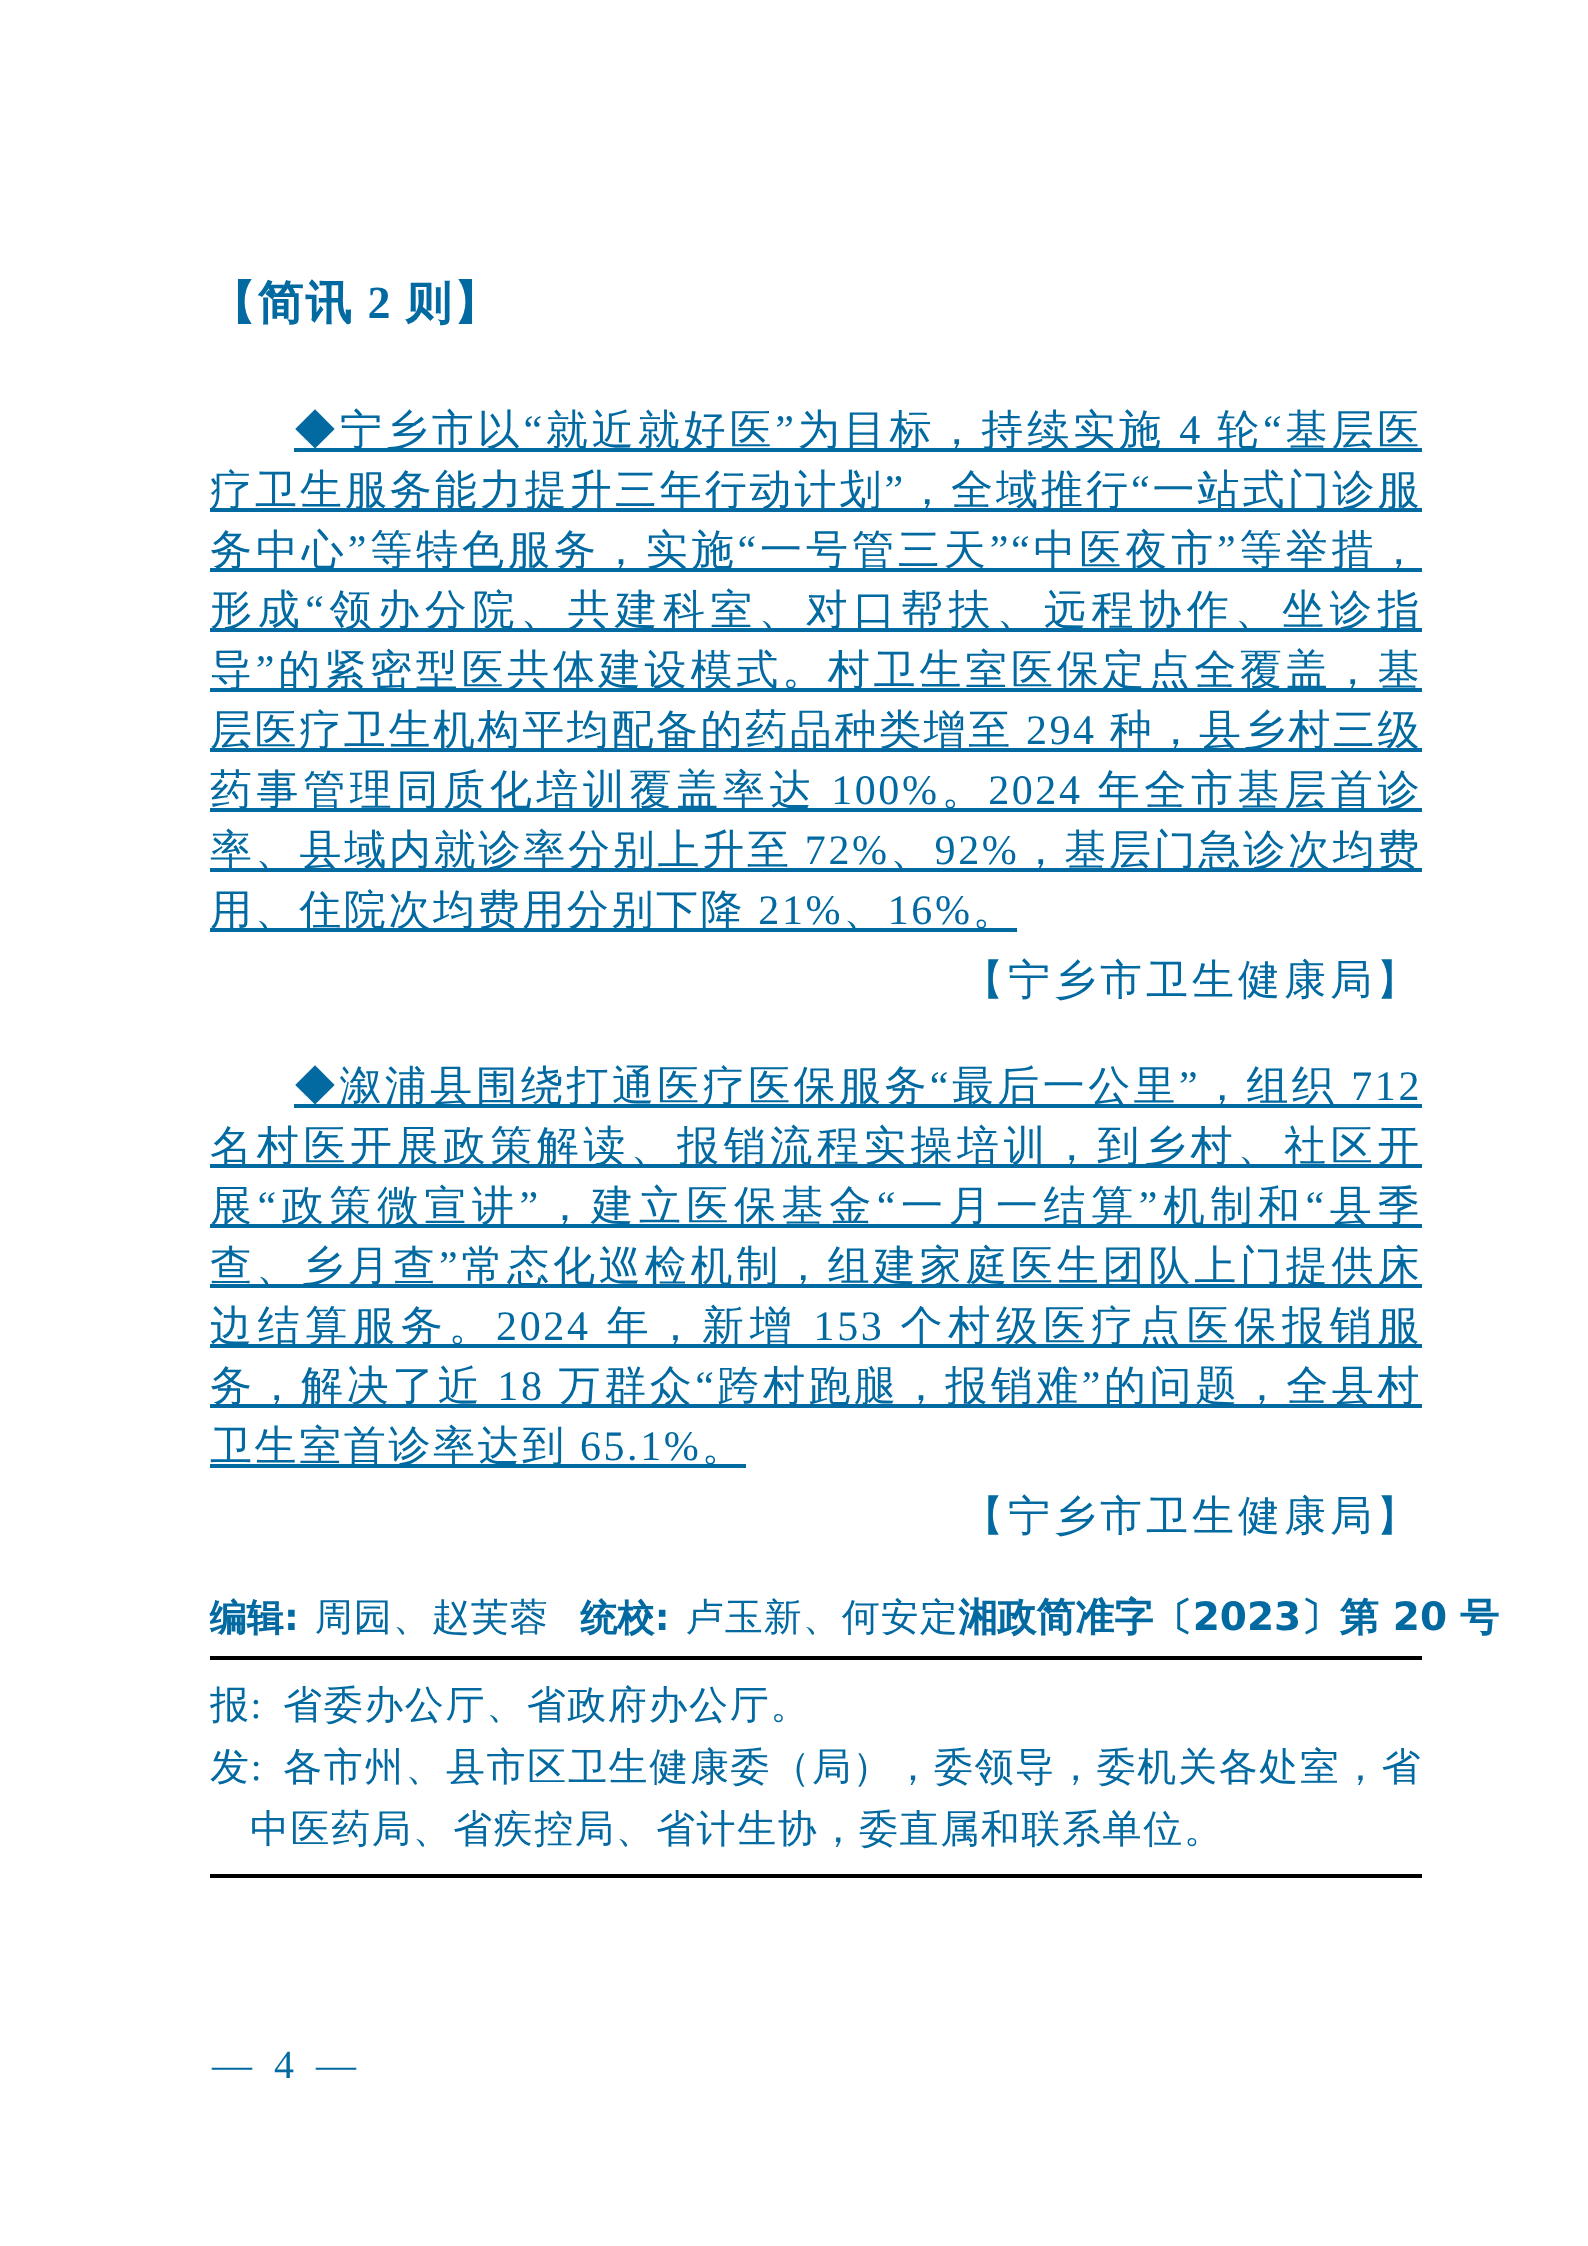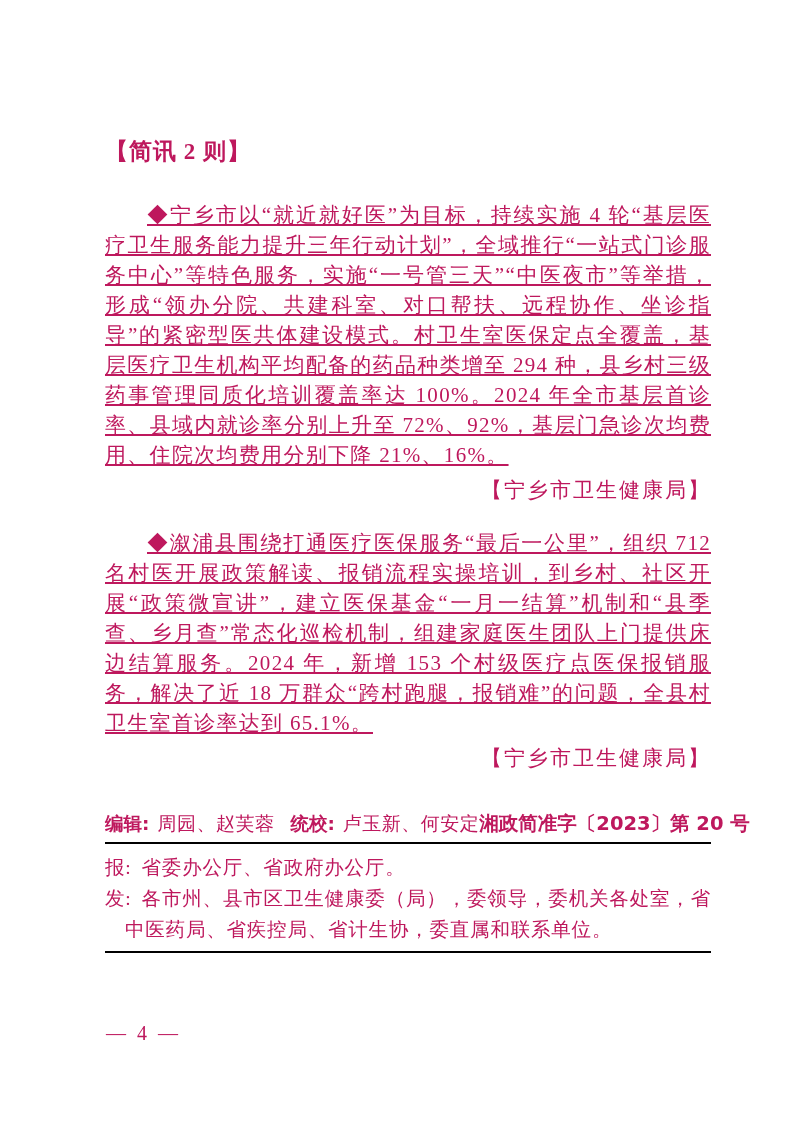--- a/index.html
+++ b/index.html
@@ -2,21 +2,21 @@
 <html><head>
 <meta charset="utf-8">
 <style>
   * { box-sizing: border-box; }
   html, body { margin: 0; padding: 0; background: #ffffff; }
   .page {
     position: relative;
     width: 794px;
     height: 1123px;
     background: #ffffff;
-    color: #be185d;
+    color: #0369a1;
     font-family: "Liberation Serif", serif;
     overflow: hidden;
   }
   .content {
     position: absolute;
     left: 105px;
     top: 0;
     width: 606px;
   }
   .section-header {
@@ -37,21 +37,21 @@
     text-decoration: underline;
   }
   .attribution {
     margin-top: 5px;
     font-size: 21px;
     line-height: 30px;
     text-align: right;
     letter-spacing: 2px;
   }
   .body-para.second { margin-top: 23px; }
-  .footer { margin-top: 38px; }
+  .footer { margin-top: 23px; }
   .editor-row {
     display: flex;
     align-items: baseline;
     font-size: 19px;
     line-height: 25px;
     white-space: nowrap;
   }
   .f-label {
     font-family: "DejaVu Sans", sans-serif;
     font-weight: 700;

